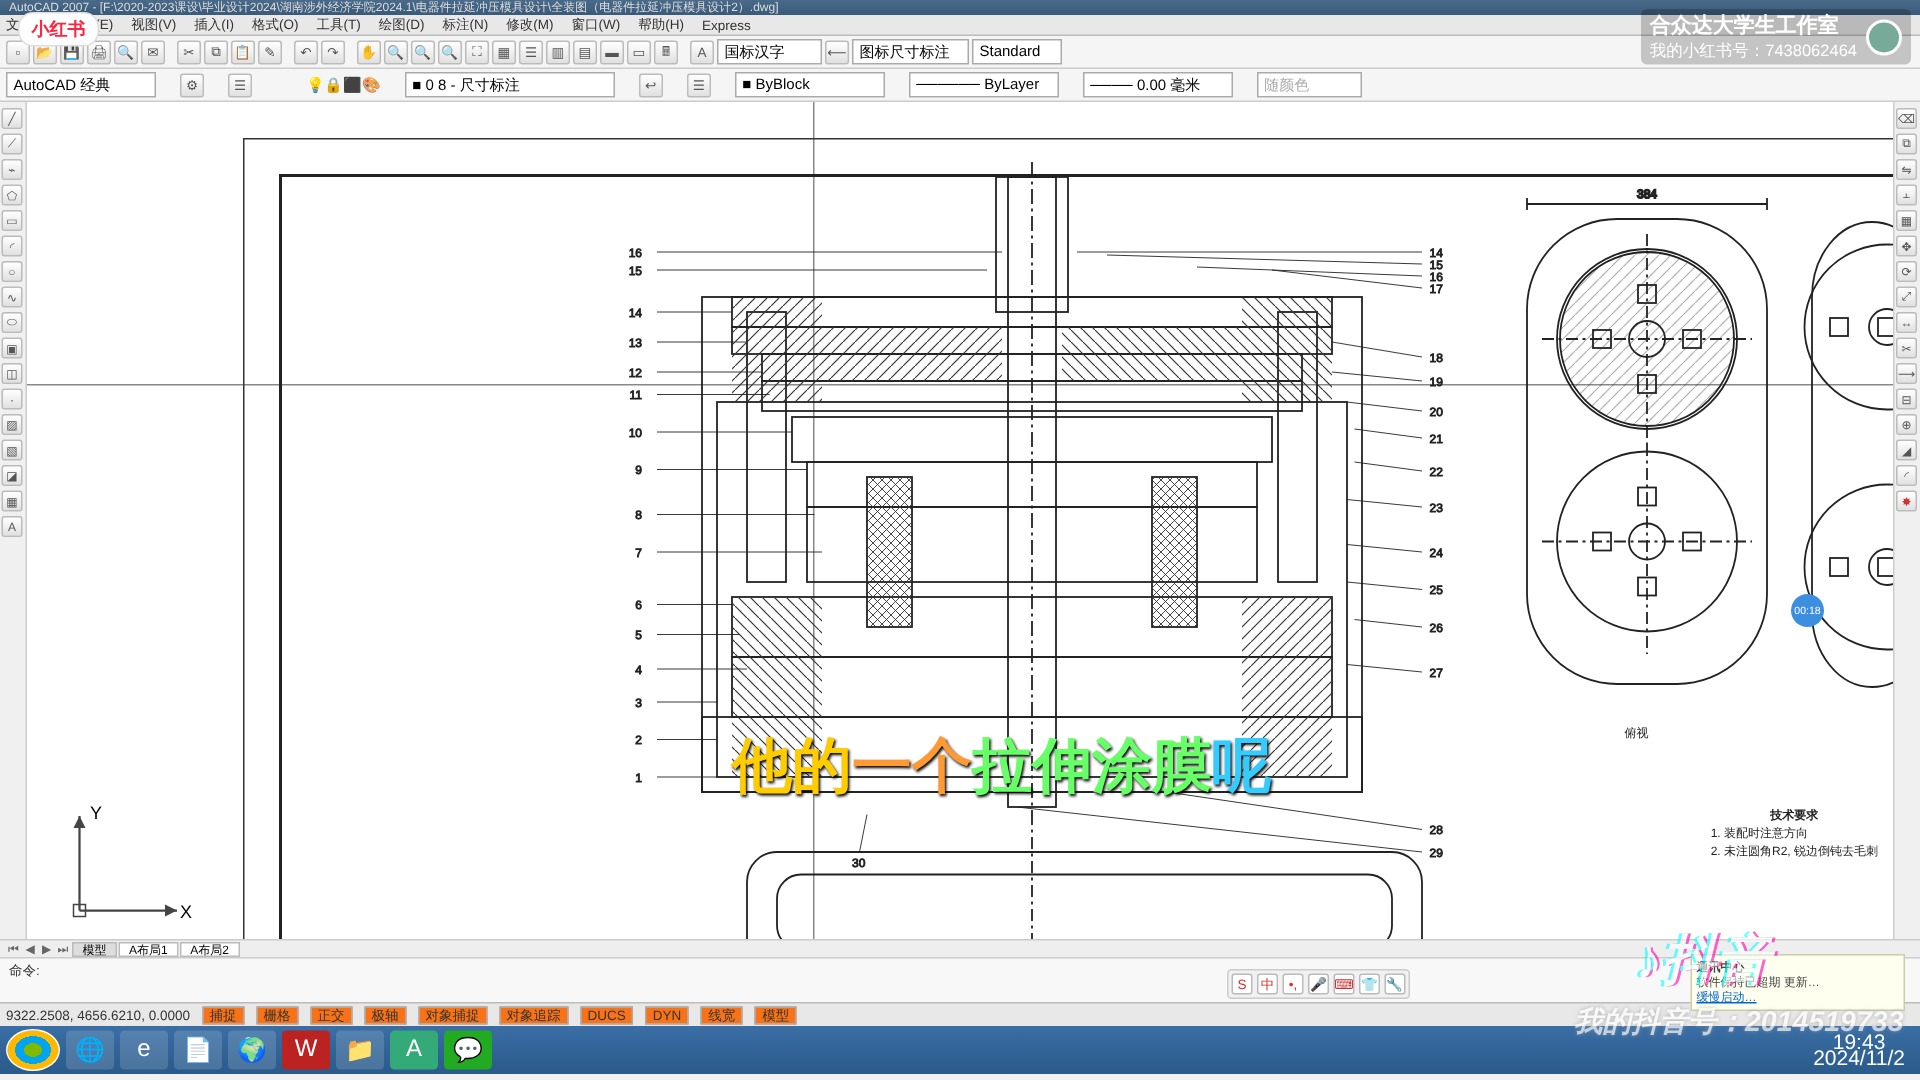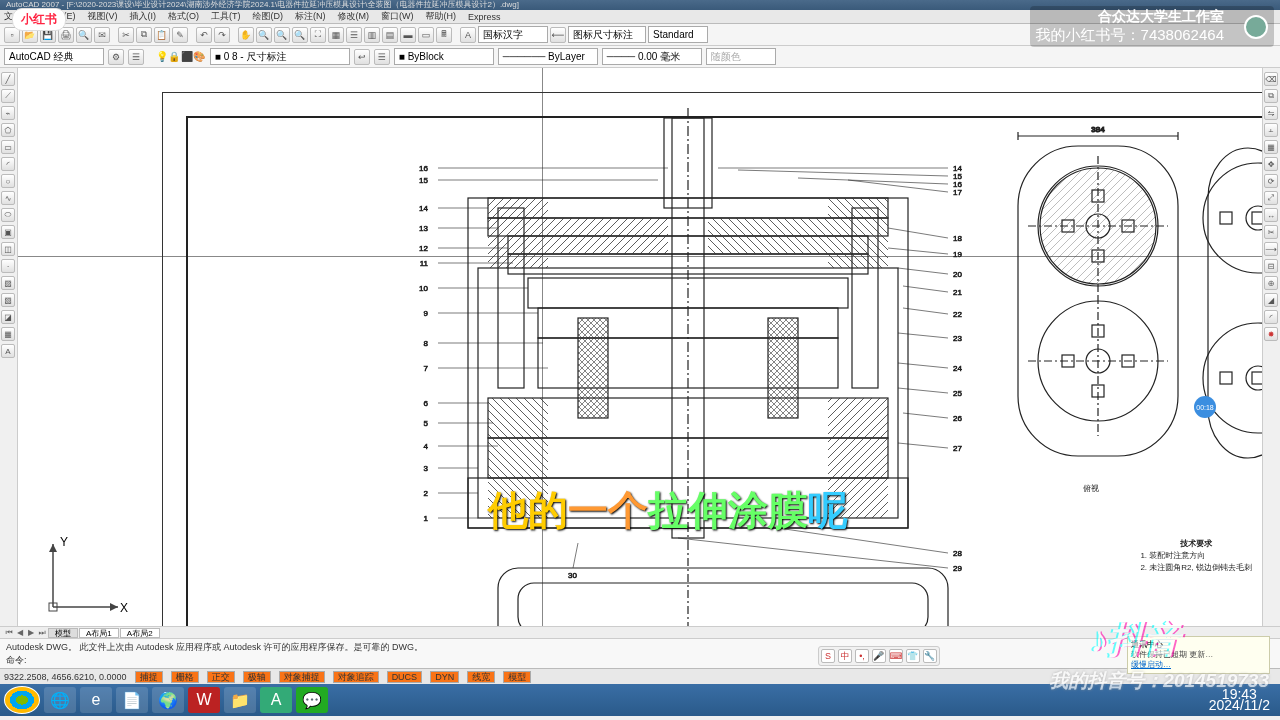--- a/index.html
+++ b/index.html
@@ -8,21 +8,21 @@
 .titlebar { height: 10px; background: linear-gradient(#4a6a8a,#3a5a7a); color: #ddd; font-size: 8px; padding: 0 6px; line-height: 10px; overflow: hidden; }
 
 .menubar { height: 14px; background: #e8e8e8; border-bottom: 1px solid #bbb; display: flex; font-size: 9px; align-items: center; padding: 0 4px; gap: 12px; color: #333; }
 .menubar span { cursor: pointer; }
 
 .toolbar1 { height: 22px; background: #f5f5f5; border-bottom: 1px solid #ccc; display: flex; align-items: center; padding: 0 4px; gap: 2px; }
 .tbtn { width: 16px; height: 16px; border: 1px solid #bbb; background: linear-gradient(#fff,#e0e0e0); border-radius: 2px; cursor: pointer; display: flex; align-items: center; justify-content: center; font-size: 9px; color: #555; }
 .tsep { width: 4px; }
 .tsel { height: 17px; border: 1px solid #aaa; background: #fff; font-size: 10px; padding: 0 4px; display: flex; align-items: center; }
 
-.toolbar2 { height: 22px; background: #f5f5f5; border-bottom: 1px solid #ccc; display: flex; align-items: center; padding: 0 4px; gap: 4px; }
+.toolbar2 { height: 22px; background: #f5f5f5; border-bottom: 1px solid #ccc; display: flex; align-items: center; padding: 0 4px; gap: 16px; }
 
 .main { position: relative; height: 558px; display: flex; }
 .leftbar { width: 18px; background: #f0f0f0; border-right: 1px solid #ccc; display: flex; flex-direction: column; gap: 3px; padding: 4px 1px; }
 .leftbar .tbtn { width: 14px; height: 14px; font-size: 8px; }
 
 .canvas { flex: 1; background: #fff; position: relative; overflow: hidden; }
 .rightbar { width: 18px; background: #f0f0f0; border-left: 1px solid #ccc; display: flex; flex-direction: column; gap: 3px; padding: 4px 1px; }
 .rightbar .tbtn { width: 14px; height: 14px; font-size: 8px; }
 
 .crosshair-v { position: absolute; left: 524px; top: 0; width: 1px; height: 100%; background: #888; }
@@ -35,21 +35,21 @@
 
 .ucs { position: absolute; left: 20px; bottom: 4px; width: 90px; height: 90px; }
 .ucs svg { width: 100%; height: 100%; }
 
 .subtitle { position: absolute; left: 470px; top: 415px; font-size: 40px; font-weight: bold; text-shadow: 1px 1px 2px #000; white-space: nowrap; }
 .subtitle .c1 { color: #ffcc00; }
 .subtitle .c2 { color: #ff9933; }
 .subtitle .c3 { color: #66ff66; }
 .subtitle .c4 { color: #33ccff; }
 
-.watermark-tr { position: absolute; right: 6px; top: 6px; color: #fff; font-size: 12px; text-align: right; background: rgba(0,0,0,0.2); padding: 2px 6px; border-radius: 4px; display: flex; align-items: center; gap: 20px; }
+.watermark-tr { position: absolute; right: 6px; top: 6px; color: #fff; font-size: 12px; text-align: left; background: rgba(0,0,0,0.2); padding: 2px 6px; border-radius: 4px; display: flex; align-items: center; gap: 6px; }
 .watermark-tr .ava { width: 24px; height: 24px; border-radius: 50%; background: #7a9; border: 2px solid #fff; }
 .watermark-br { position: absolute; right: 11px; bottom: 26px; color: #fff; font-size: 19px; opacity: 0.7; font-style: italic; font-weight: bold; text-shadow: 0 0 3px #999; }
 .douyin-logo { position: absolute; right: 100px; bottom: 55px; color: #fff; font-size: 36px; font-weight: bold; opacity: 0.6; font-style: italic; text-shadow: -2px 0 #0ff, 2px 0 #f0a; }
 .xhs-badge { position: absolute; left: 12px; top: 8px; background: #fff; border-radius: 10px; padding: 2px 8px; font-size: 12px; color: #ff2442; font-weight: bold; border: 1px solid #ddd; z-index: 100; }
 .timer-badge { position: absolute; right: 46px; top: 328px; width: 22px; height: 22px; border-radius: 50%; background: #3b8ee0; color: #fff; font-size: 7px; display: flex; align-items: center; justify-content: center; }
 
 .tabstrip { height: 12px; background: #eee; border-top: 1px solid #ccc; display: flex; align-items: center; font-size: 8px; padding: 0 4px; gap: 1px; }
 .tabstrip .tab { background: #fff; border: 1px solid #bbb; padding: 0 6px; height: 10px; line-height: 10px; }
 .tabstrip .nav { width: 10px; text-align: center; color: #666; cursor: pointer; }
 
@@ -387,21 +387,20 @@
   <span class="nav">⏮</span>
   <span class="nav">◀</span>
   <span class="nav">▶</span>
   <span class="nav">⏭</span>
   <span class="tab" style="background:#ddd">模型</span>
   <span class="tab">A布局1</span>
   <span class="tab">A布局2</span>
 </div>
 
 <div class="cmdarea">
-  <div>Autodesk DWG。  此文件上次由 Autodesk 应用程序或 Autodesk 许可的应用程序保存。是可靠的 DWG。</div>
   <div>命令:</div>
 </div>
 
 <div class="statusbar">
   <span>9322.2508, 4656.6210, 0.0000</span>
   <span class="sbtn">捕捉</span>
   <span class="sbtn">栅格</span>
   <span class="sbtn">正交</span>
   <span class="sbtn">极轴</span>
   <span class="sbtn">对象捕捉</span>
@@ -440,18 +439,18 @@
 
 <div class="notice-box">
   <div style="font-weight:bold">通讯中心</div>
   <div>软件保持已超期 更新…</div>
   <div style="color:#06c;text-decoration:underline">缓慢启动…</div>
 </div>
 
 <div class="watermark-tr">
   <div>
     <div style="font-size:14px;font-weight:bold">合众达大学生工作室</div>
-    <div style="font-size:15px">我的小红书号：7438062464</div>
+    <div style="font-size:11px">我的小红书号：7438062464</div>
   </div>
   <div class="ava"></div>
 </div>
 <div class="douyin-logo">♪<span>抖音</span></div>
 <div class="watermark-br">我的抖音号：2014519733</div>
 
 </body></html>

